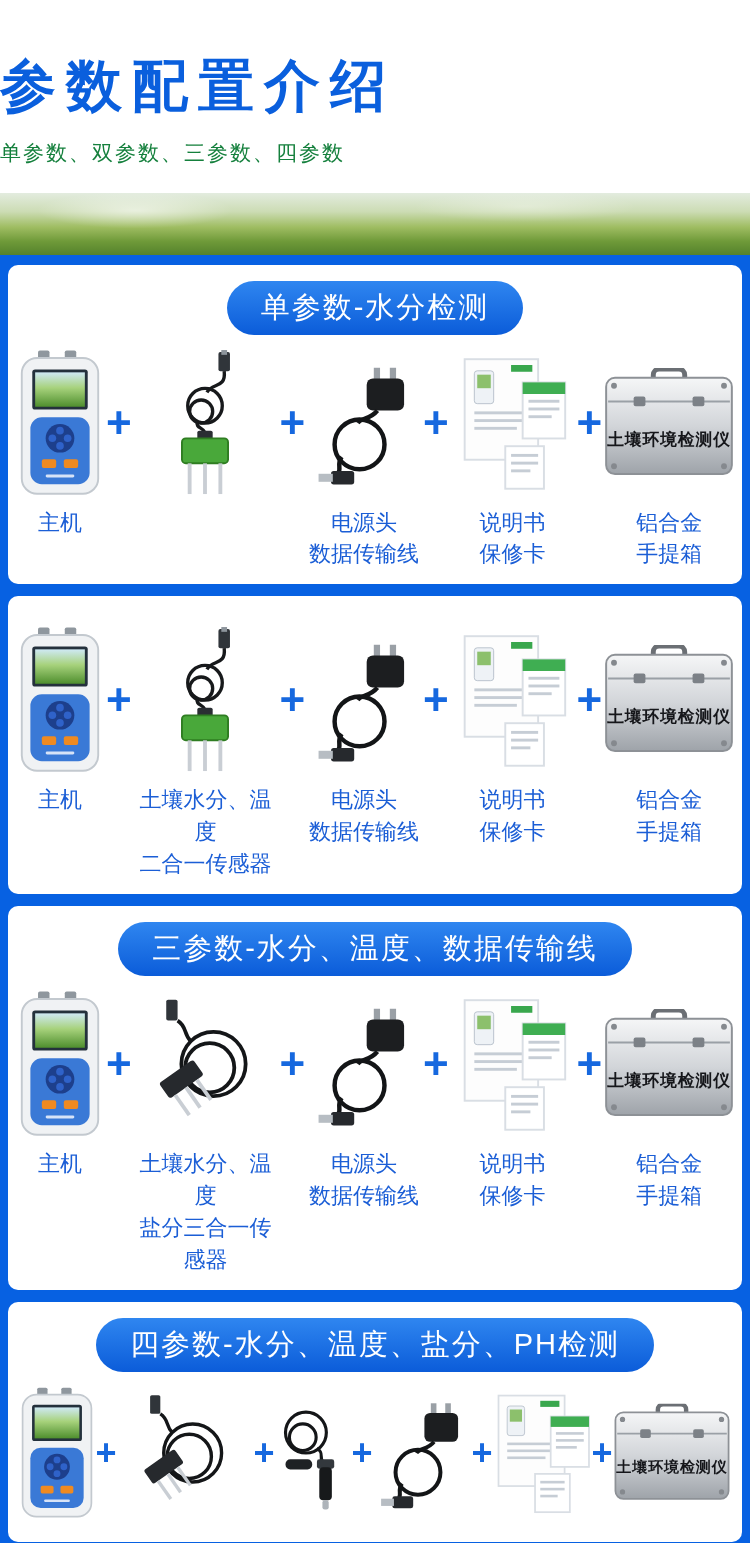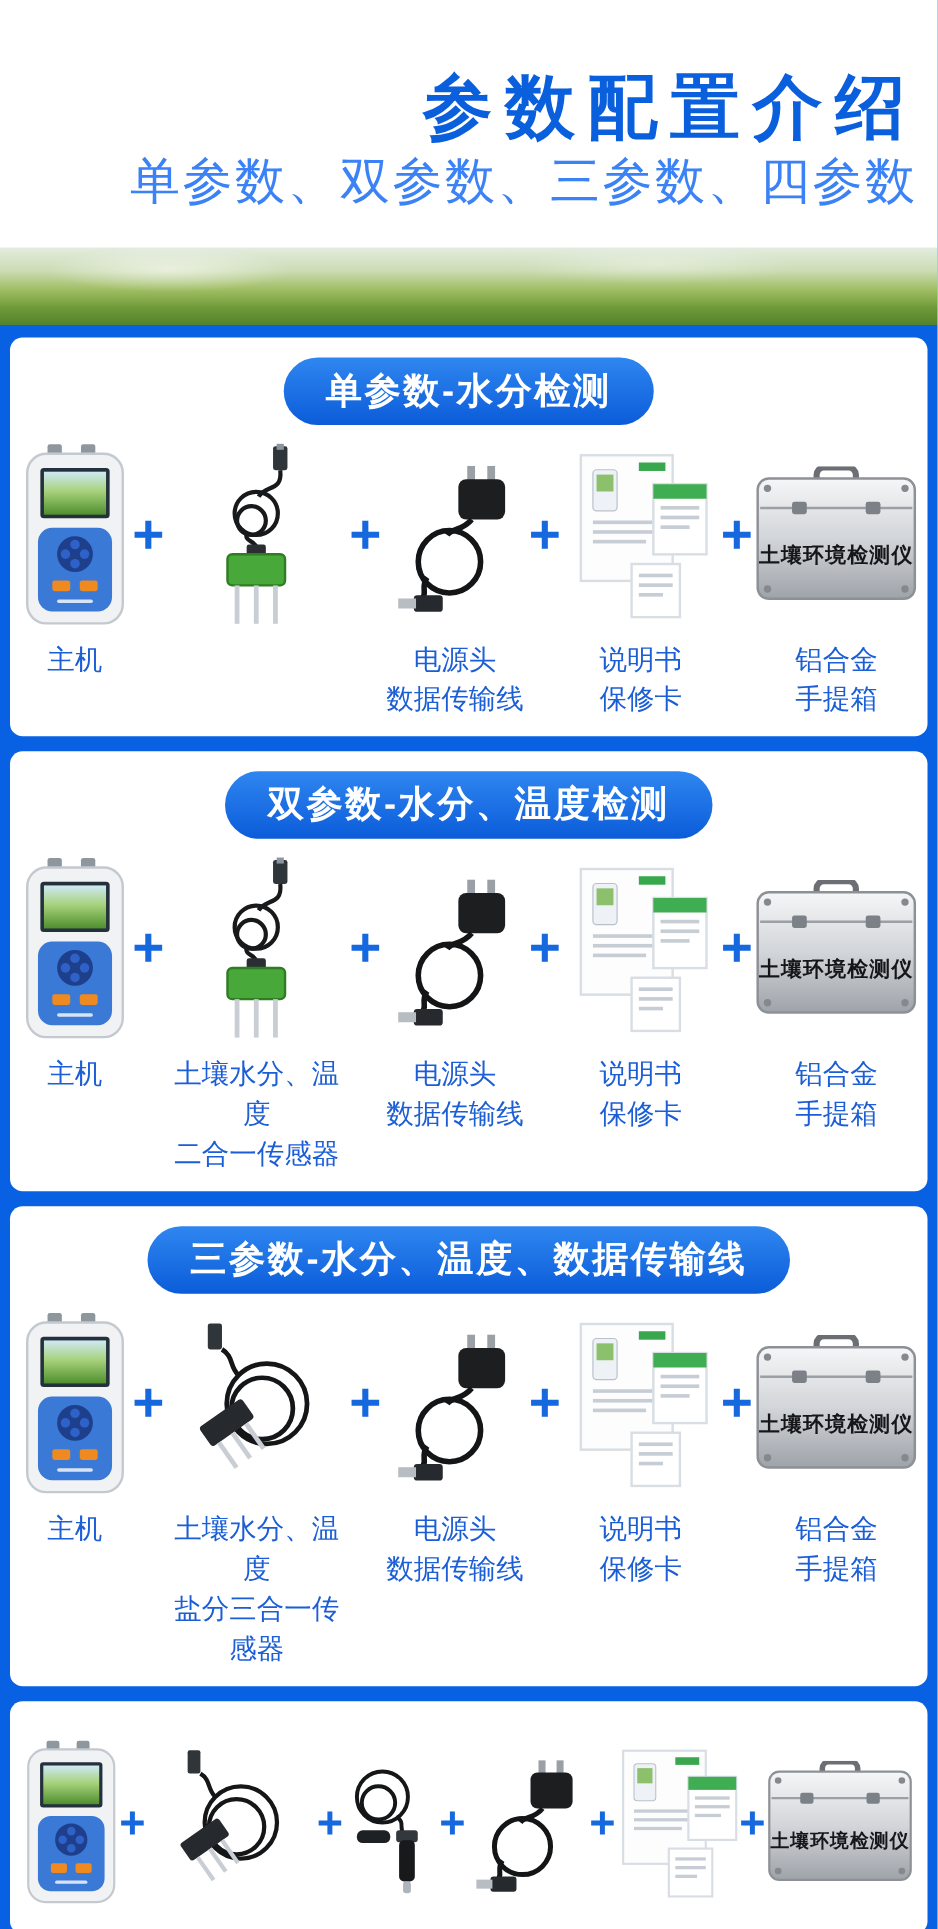--- a/index.html
+++ b/index.html
@@ -1,37 +1,37 @@
 <!DOCTYPE html>
 <html><head>
 <meta charset="utf-8">
 <style>
   *{box-sizing:border-box;margin:0;padding:0}
   html,body{background:#ffffff}
   body{font-family:"Liberation Sans","DejaVu Sans",sans-serif;}
   .page{width:750px;margin:0 auto;background:#fff;}
 
   
-  .hdr{padding:55px 16px 26px;text-align:right;background:#fff;}
+  .hdr{padding:55px 0 26px;text-align:left;background:#fff;}
   .title{font-size:56px;font-weight:800;color:#0a5fdd;letter-spacing:10px;line-height:1.1;}
-  .subtitle{font-size:40px;color:#3b82f6;letter-spacing:2px;}
+  .subtitle{margin-top:22px;font-size:21px;color:#15803d;letter-spacing:2px;}
 
   
   .banner{height:62px;
     background:
       radial-gradient(140px 26px at 18% 28%, rgba(255,255,255,.55), transparent 70%),
       radial-gradient(160px 22px at 70% 22%, rgba(255,255,255,.35), transparent 70%),
       linear-gradient(180deg,#e3ecdf 0%,#ccdcb4 30%,#9fbd62 55%,#6f9a39 78%,#54822c 100%);
   }
 
   
   .blue{background:#0761e2;padding:10px 8px 12px;display:flex;flex-direction:column;gap:12px;}
   .card{background:#fff;border-radius:10px;padding:16px 6px 14px;}
   .pill{width:fit-content;margin:0 auto;background:linear-gradient(180deg,#2f86f0,#0b5cd9);
-        color:#fff;font-size:29px;font-weight:700;padding:7px 34px;border-radius:44px;letter-spacing:2px;}
+        color:#fff;font-size:29px;font-weight:400;padding:7px 34px;border-radius:44px;letter-spacing:2px;}
   .row{display:flex;justify-content:center;align-items:flex-start;margin-top:6px;flex-wrap:nowrap;}
   .item{display:flex;flex-direction:column;align-items:center;}
   .icon-box{height:164px;display:flex;align-items:center;justify-content:center;}
   .plus{height:164px;width:26px;display:flex;align-items:center;justify-content:center;
         font-size:44px;font-weight:700;color:#1668df;}
   .label{margin-top:2px;font-size:22px;line-height:1.45;color:#1b5ed6;text-align:center;
          white-space:pre-line;font-weight:500;}
 
   .it-device{width:92px}.it-sensor{width:148px}.it-power{width:118px}.it-manual{width:128px}.it-case{width:134px}
 
@@ -224,21 +224,20 @@
                 <use href="#sym-case"></use>
               </svg>
           </div>
           <div class="label">铝合金
 手提箱</div>
         </div>
       </div>
     </section>
 
     <section class="card">
-      <div class="pill">双参数-水分、温度检测</div>
       <div class="row">
         <div class="item it-device">
           <div class="icon-box">
             <svg class="ic ic-device">
                 <use href="#sym-device"></use>
               </svg>
           </div>
           <div class="label">主机</div>
         </div>
         <div class="plus">+</div>
@@ -332,20 +331,21 @@
                 <use href="#sym-case"></use>
               </svg>
           </div>
           <div class="label">铝合金
 手提箱</div>
         </div>
       </div>
     </section>
 
     <section class="card card-sm">
+      <div class="pill">四参数-水分、温度、盐分、PH检测</div>
       <div class="row">
         <div class="item it-device">
           <div class="icon-box">
             <svg class="ic ic-device">
                 <use href="#sym-device"></use>
               </svg>
           </div>
 
         </div>
         <div class="plus">+</div>

